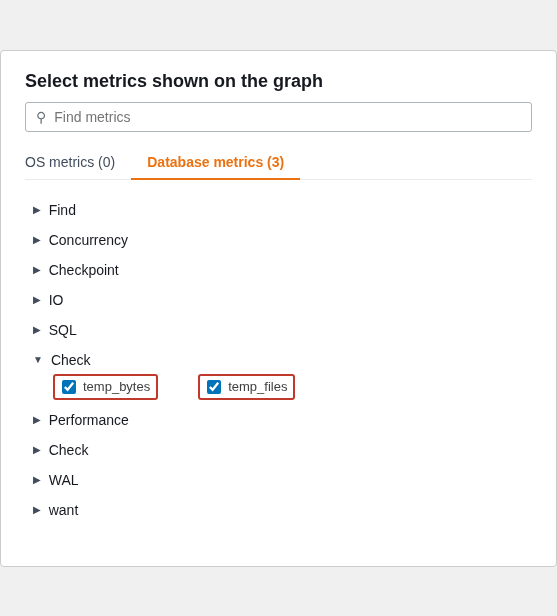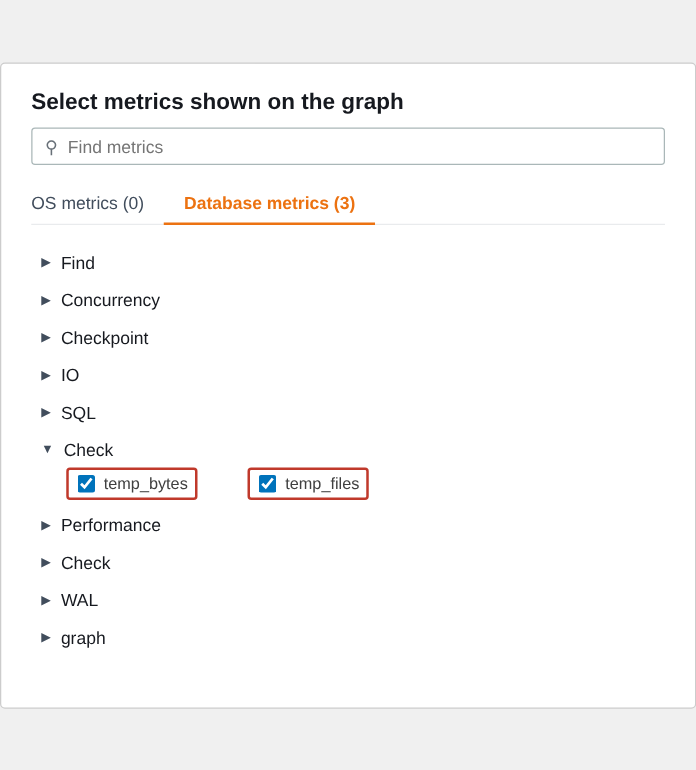--- a/index.html
+++ b/index.html
@@ -225,18 +225,18 @@
     <div class="metric-group">
       <div class="metric-group-header">
         <span class="arrow">▶</span>
         <span>WAL</span>
       </div>
     </div>
 
     <div class="metric-group">
       <div class="metric-group-header">
         <span class="arrow">▶</span>
-        <span>graph</span>
+        <span>want</span>
       </div>
     </div>
 
   </div>
 </div>
 
 </body></html>

